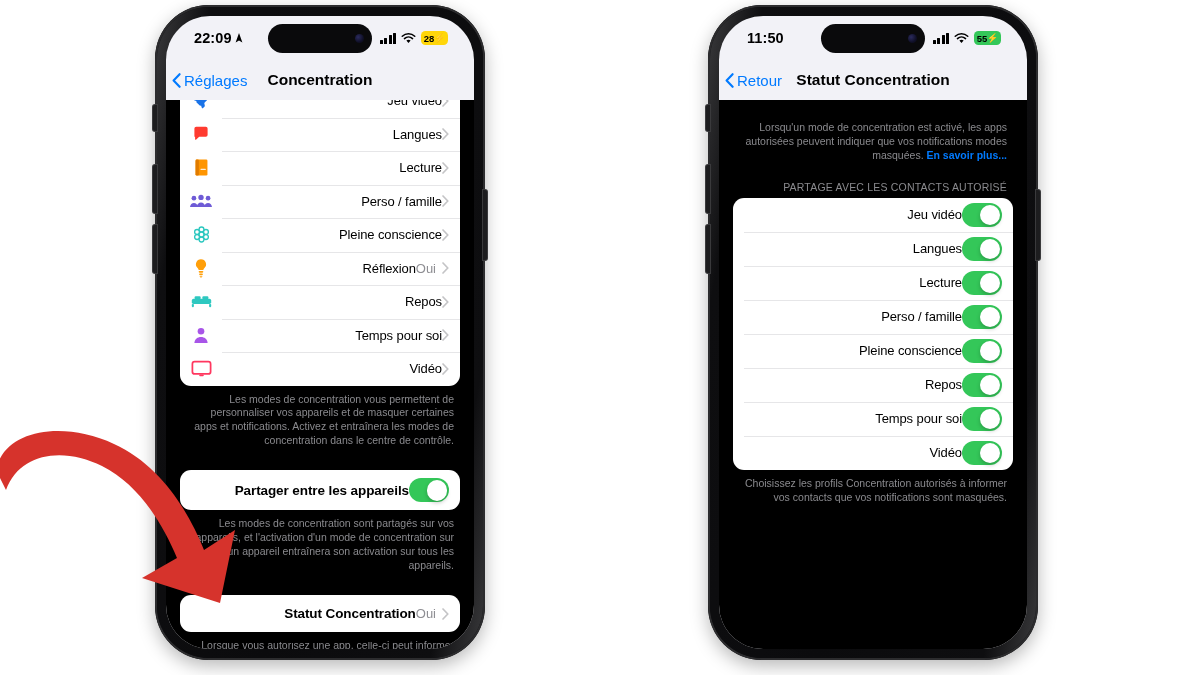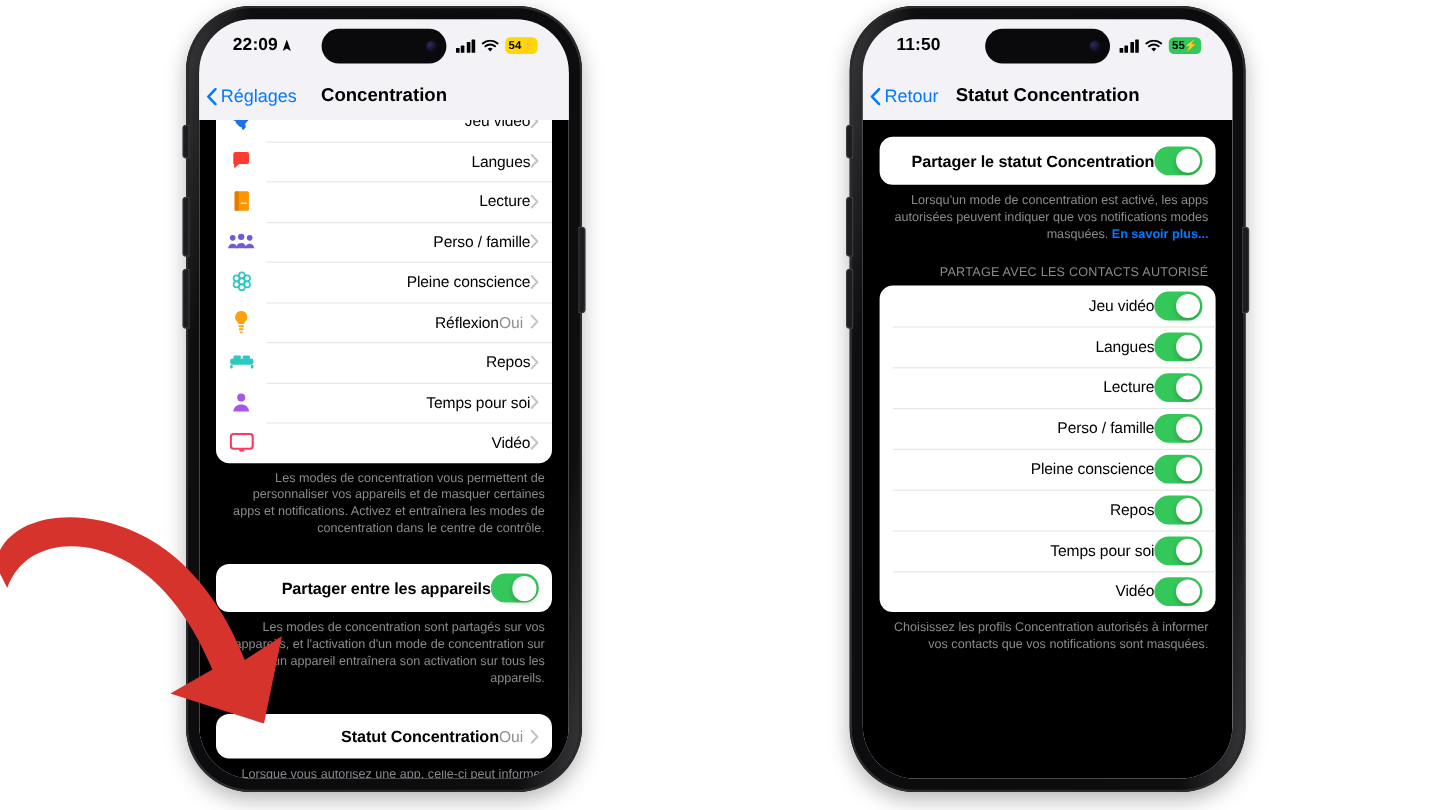--- a/index.html
+++ b/index.html
@@ -198,21 +198,21 @@
               <i></i>
               <i></i>
               <i></i>
             </span>
           <svg class="wifi" viewBox="0 0 16 12">
             <path d="M8 10.9 L5.7 8.3 a3.5 3.5 0 0 1 4.6 0 Z" fill="#000"></path>
             <path d="M3.6 6.1 a6.6 6.6 0 0 1 8.8 0" stroke="#000" stroke-width="1.7" fill="none" stroke-linecap="round"></path>
             <path d="M1.2 3.5 a10.2 10.2 0 0 1 13.6 0" stroke="#000" stroke-width="1.7" fill="none" stroke-linecap="round"></path>
           </svg>
           <span class="batt" style="background:#ffd60a;color:#000">
-            <span>54</span>
+            <span>28</span>
               <span class="bolt">⚡</span>
           </span>
         </div>
       </div>
 
       <div class="navbar">
         <div class="nav-back">
           <svg class="chev-left" viewBox="0 0 9 15">
             <path d="M7.6 1.2 L1.6 7.5 L7.6 13.8" stroke="#007aff" stroke-width="2.1" fill="none" stroke-linecap="round" stroke-linejoin="round"></path>
           </svg>
@@ -437,28 +437,20 @@
           </svg>
           <span>Retour</span>
         </div>
         <div class="nav-title">Statut Concentration</div>
       </div>
 
       <div class="content">
 
         <div style="height:14px"></div>
 
-        <div class="card">
-          <div class="row noicon" style="min-height:40px;padding-left:12px">
-            <span class="row-label bold">Partager le statut Concentration</span>
-            <span class="toggle">
-                <span class="knob"></span>
-              </span>
-          </div>
-        </div>
 
         <div class="footnote">
           <span>Lorsqu'un mode de concentration est activé, les apps autorisées peuvent indiquer que vos notifications modes masquées. </span><a href="#">En savoir plus...</a>
         </div>
 
         <div class="section-hdr">PARTAGE AVEC LES CONTACTS AUTORISÉ</div>
 
         <div class="card">
 
 

